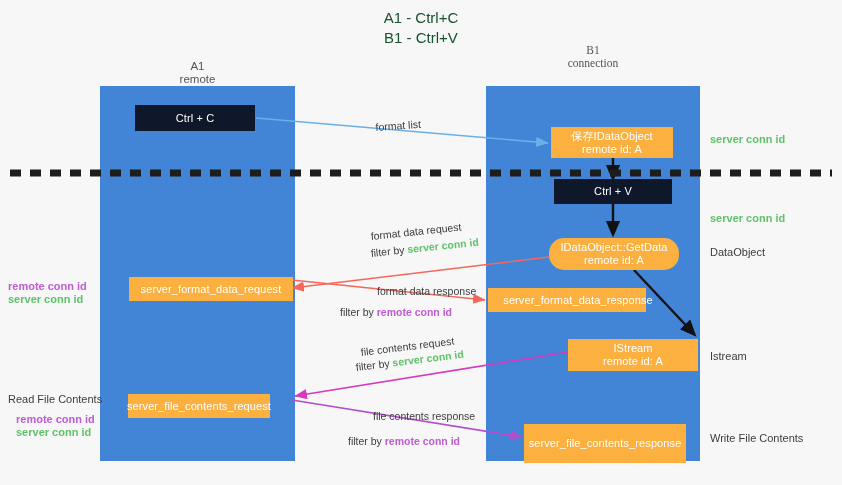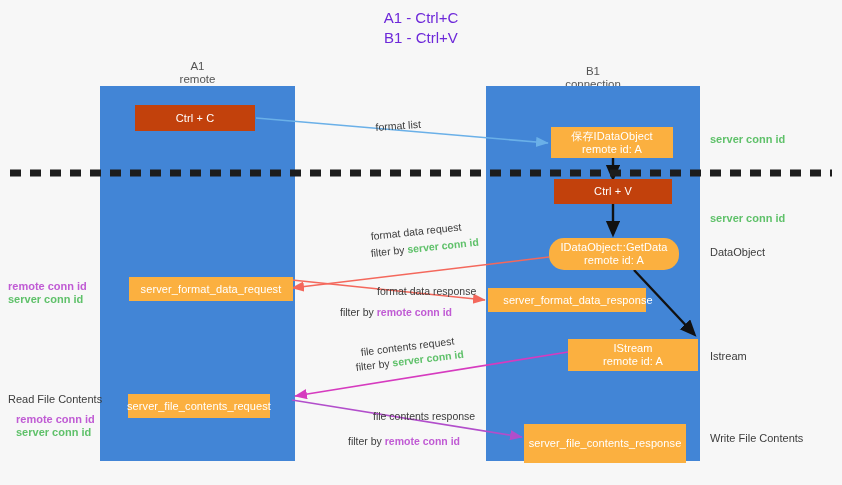--- a/index.html
+++ b/index.html
@@ -30,21 +30,21 @@
 
   
   .title {
     position: absolute;
     left: 0;
     top: 8px;
     width: 842px;
     text-align: center;
     font-size: 15px;
     line-height: 20px;
-    color: #6d28d9;
+    color: #14532d;
     white-space: pre;
   }
 
   
   .lane-head {
     position: absolute;
     text-align: center;
     font-size: 11.5px;
     line-height: 13px;
     color: #555;
@@ -65,21 +65,21 @@
     flex-direction: column;
     align-items: center;
     justify-content: center;
     color: #ffffff;
     font-size: 11px;
     line-height: 13px;
     text-align: center;
     white-space: pre;
     letter-spacing: 0.1px;
   }
-  .node.green { background: #c2410c; }
+  .node.green { background: #0f172a; }
   .node.orange { background: #fbb040; }
 
   
   .side-label {
     position: absolute;
     font-size: 11px;
     line-height: 14px;
     white-space: pre;
   }
   .c-green  { color: #5fc16a; font-weight: bold; }
@@ -101,21 +101,21 @@
 </head>
 <body>
 
 <div id="stage">
 
   <div class="title">A1 - Ctrl+C
 B1 - Ctrl+V</div>
 
   <div class="lane-head" style="left:100px; top:60px; width:195px;"><span>A1</span><br><span>remote</span></div>
 
-  <div class="lane-head" style="left:486px; top:65px; width:214px;"><span>B1</span><br><span>connection</span></div>
+  <div class="lane-head" style="left:486px; top:44px; width:214px;font-family:Liberation Serif, serif;"><span>B1</span><br><span>connection</span></div>
 
   <div class="lane" style="left:100px; top:86px; width:195px; height:375px;"></div>
   <div class="lane" style="left:486px; top:86px; width:214px; height:375px;"></div>
 
   <svg class="layer" viewBox="0 0 842 485">
     <defs>
       <marker id="ah-blue" markerWidth="9" markerHeight="9" refX="7.5" refY="3.2" orient="auto">
         <path d="M0,0 L8,3.2 L0,6.4 z" fill="#6ab0e8"></path>
       </marker>
       <marker id="ah-red" markerWidth="9" markerHeight="9" refX="7.5" refY="3.2" orient="auto">

